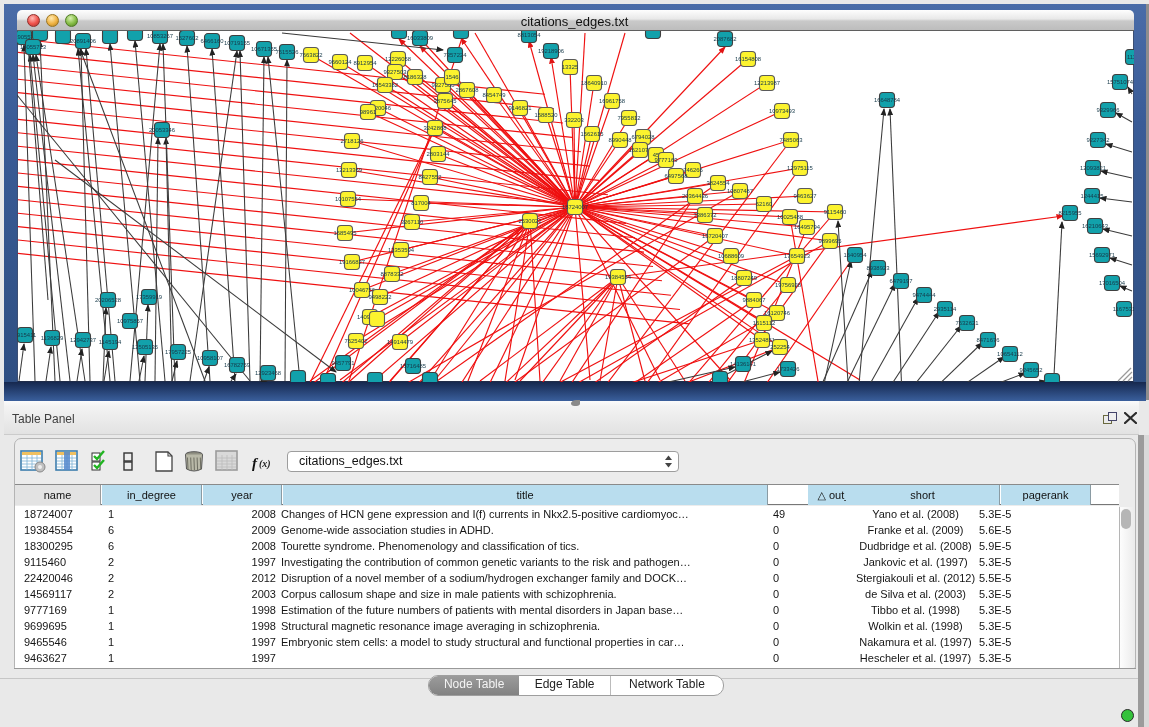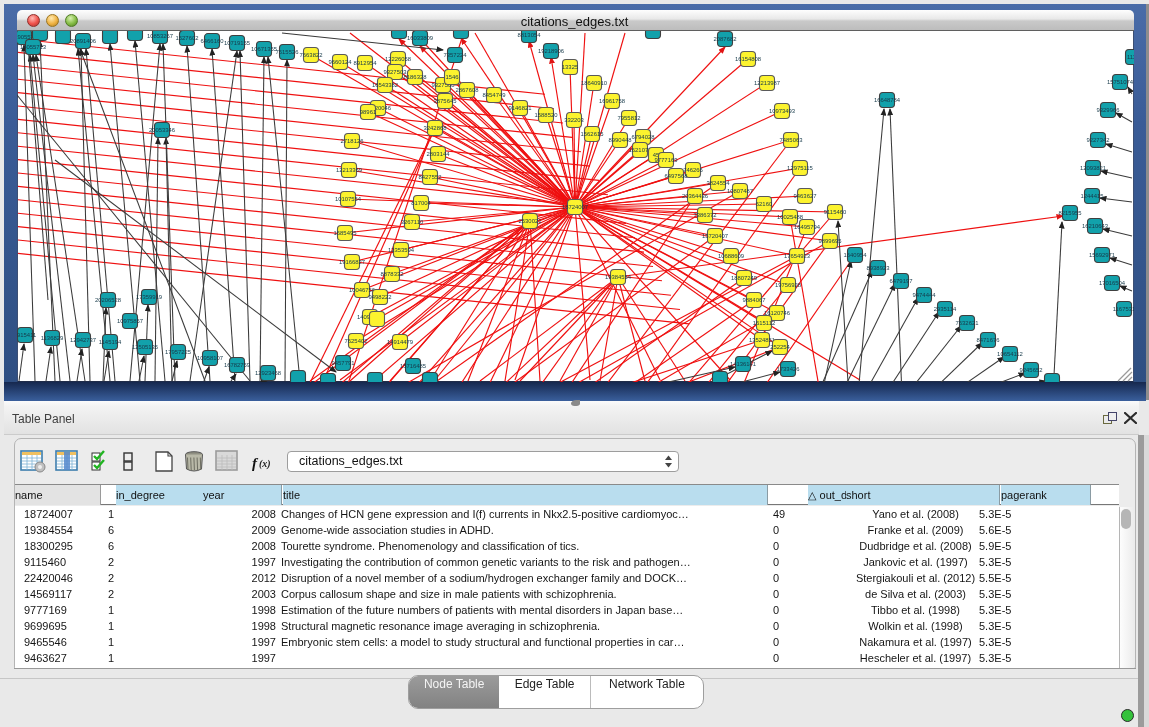--- a/index.html
+++ b/index.html
@@ -29,32 +29,32 @@
  border-bottom:1px solid #cbcbcb}
 #tptxt{left:12px;top:412px;font-size:12px;color:#404040}
 
 #panel{left:14px;top:438px;width:1122px;height:231px;background:#ececec;
  border:1.5px solid #b4b4b4;border-radius:7px 7px 2px 2px}
 #combo{left:287px;top:451px;width:392px;height:21px;background:#fff;
  border:1px solid #9d9d9d;border-radius:4px}
 #combotxt{left:299px;top:454px;font-size:12.5px;color:#111}
 
 #thead{left:15px;top:484px;width:1104px;height:21px;background:#fff;border-top:1px solid #8a8a8a;border-bottom:1px solid #777}
-.hc{position:absolute;top:0;height:20px;font-size:11px;color:#111;
+.hc{position:absolute;top:0;height:20px;font-size:11px;color:#111;text-align:center;
  line-height:20px;background:#b9ddee;border-right:1px solid #8a9ba3}
 #tbody{left:15px;top:506px;width:1104px;height:162px;background:#fff}
 .tcol{position:absolute;top:0;font-size:11px;color:#151515;line-height:16px;white-space:nowrap;overflow:hidden}
 .tcol div{height:16px}
 #tbg{left:15px;top:506px;width:1104px;height:163px;background:#fff}
 #sbar{left:1119px;top:507px;width:14px;height:161px;background:linear-gradient(90deg,#fdfdfd,#ededed);border-left:1px solid #b5b5b5}
 #thumb{left:1121px;top:509px;width:10px;height:20px;border-radius:5px;background:#b6b6b6}
 #pbot{left:14px;top:668px;width:1122px;height:1px;background:#999}
 #tabline{left:0;top:678px;width:1149px;height:1px;background:#c6c6c6}
 
-#tabs{left:408px;top:675px;width:296px;height:34px;border:1px solid #9e9e9e;border-radius:10px;
+#tabs{left:428px;top:675px;width:296px;height:21px;border:1px solid #9e9e9e;border-radius:10px;
  background:#fff;overflow:hidden;display:flex}
 .tab{font-size:12px;line-height:17px;text-align:center;color:#222}
 #tab1{width:91px;background:linear-gradient(180deg,#9b9b9b,#828282);color:#f4f4f4}
 #tab2{width:92px;border-right:1px solid #bbb}
 #tab3{width:113px}
 #mem{left:940px;top:750px;width:178px;text-align:right;font-size:10.5px;color:#111}
 #gdot{left:1121px;top:709px;width:13px;height:13px;border-radius:50%;background:#35c23c;border:1.5px solid #2a2a2a}
 #rstrip{left:1138px;top:435px;width:6px;height:292px;background:#9b9b9b}
 #rstrip2{left:1144px;top:435px;width:5px;height:292px;background:#d9d9d9}
 .icn{position:absolute;top:450px}
@@ -625,21 +625,21 @@
     <text x="239" y="17" font-size="10" font-style="italic" font-weight="bold" fill="#222" font-family="Liberation Serif,serif">(x)</text>
   </svg>
 <div id="combo" class="abs"></div>
 <div id="combotxt" class="abs">citations_edges.txt</div>
 <svg class="abs" style="left:664px;top:455px" width="9" height="13" viewBox="0 0 9 13">
  <path d="M4.5,0.5 L8,5 L1,5 Z" fill="#444"></path>
     <path d="M4.5,12.5 L8,8 L1,8 Z" fill="#444"></path>
 </svg>
 <div id="thead" class="abs">
  <div class="hc" style="left:0;width:86px;background:#e3e3e3;border-right:1px solid #9a9a9a">name</div>
- <div class="hc" style="left:101px;width:100px">in_degree</div>
+ <div class="hc" style="left:87px;width:100px">in_degree</div>
  <div class="hc" style="left:188px;width:79px">year</div>
  <div class="hc" style="left:268px;width:485px">title</div>
  <div class="hc" style="left:793px;width:76px">△ out_de…</div>
  <div class="hc" style="left:831px;width:154px">short</div>
  <div class="hc" style="left:986px;width:90px">pagerank</div>
 </div>
 <div id="tbg" class="abs"></div>
 <div id="tbody" class="abs">
     <div class="tcol " style="left:9px;width:80px;text-align:left">
       <div>18724007</div>

